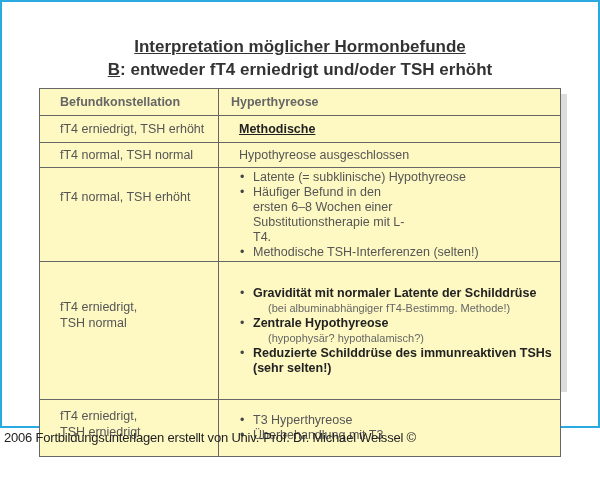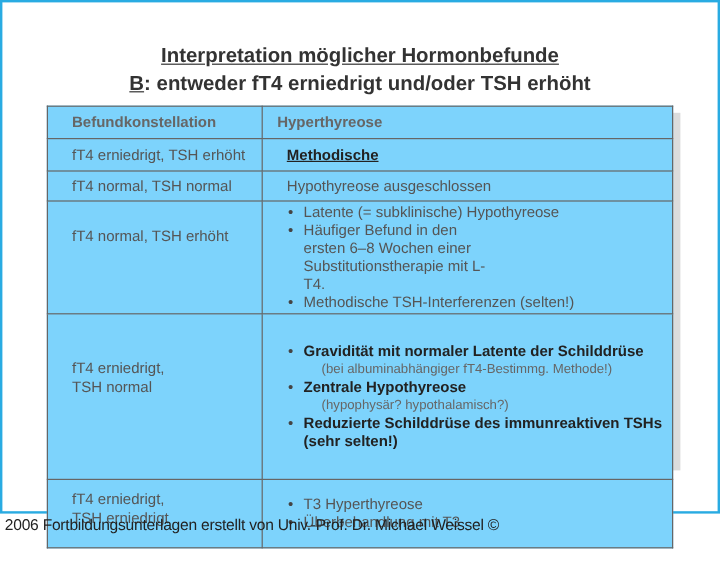--- a/index.html
+++ b/index.html
@@ -4,21 +4,21 @@
 <style>
   html,body{margin:0;padding:0;background:#fff;}
   body{width:600px;height:487px;position:relative;overflow:hidden;font-family:"Liberation Sans",sans-serif;}
   .frame{position:absolute;left:0;top:0;width:596px;height:424px;border:2px solid #29abe2;background:#fff;}
   .title{position:absolute;left:0;width:600px;text-align:center;font-family:"Liberation Sans",sans-serif;font-weight:bold;color:#333;}
   .t1{top:37px;font-size:17px;}
   .t1 span{text-decoration:underline;}
   .t2{top:60px;font-size:17px;}
   .t2 .b{text-decoration:underline;}
   .shadow{position:absolute;left:45px;top:94px;width:522px;height:298px;background:#dcdcdc;}
-  table.tbl{position:absolute;left:39px;top:88px;width:522px;border-collapse:collapse;background:#7dd3fc;font-size:12.5px;color:#555;}
+  table.tbl{position:absolute;left:39px;top:88px;width:522px;border-collapse:collapse;background:#fef9c3;font-size:12.5px;color:#555;}
   table.tbl td, table.tbl th{border:1px solid #666;padding:0 0 0 20px;text-align:left;vertical-align:middle;}
   table.tbl th{font-weight:bold;color:#666;height:26px;}
   .c1{width:158px;}
   .r1 td{height:26px;}
   .r2 td{height:24px;}
   .r3 td{height:71px;}
   .r3 .c1{vertical-align:top;padding-top:22px;}
   .r4 td{height:100px;}
   .r4 .c1{vertical-align:top;padding-top:37px;}
   .r5 td{height:48px;}

